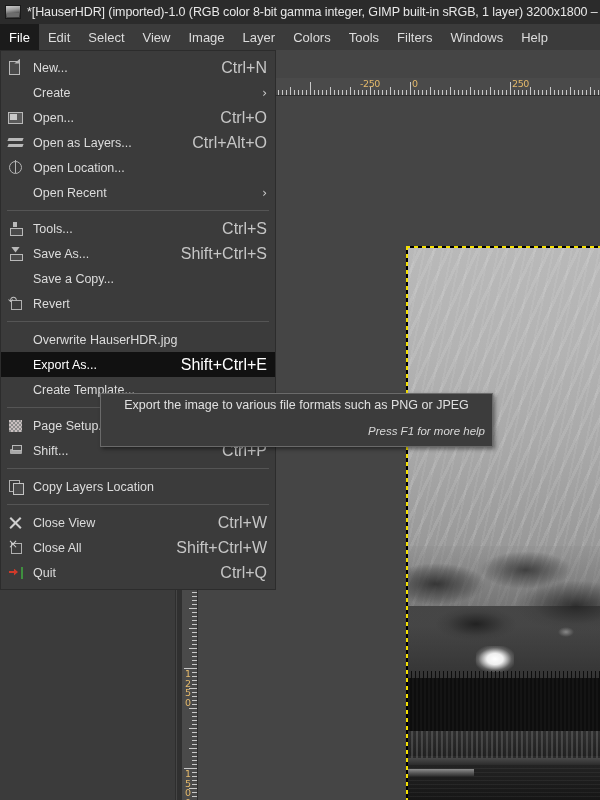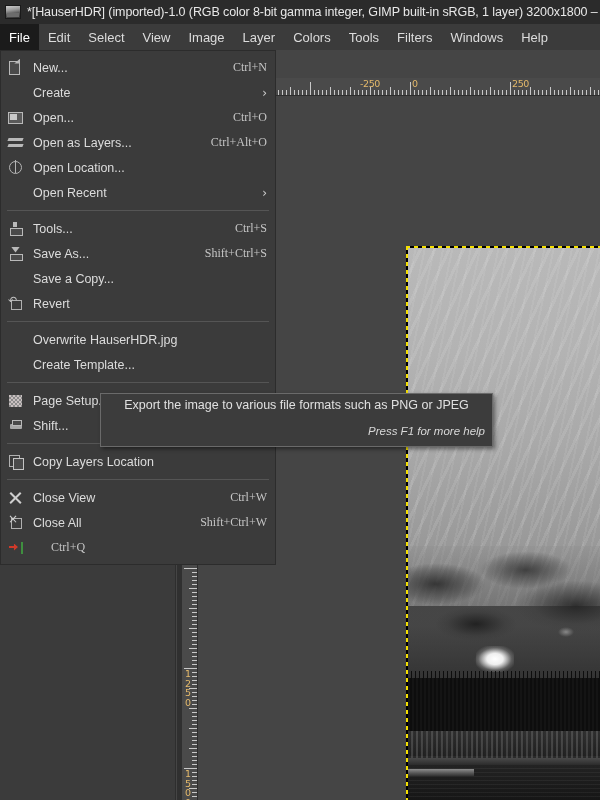--- a/index.html
+++ b/index.html
@@ -206,21 +206,21 @@
     display: flex; align-items: center;
     padding: 0 8px 0 6px;
     white-space: nowrap; cursor: default;
   }
   .mi.highlight { background: #111111; color: #ffffff; }
   .mi-icon {
     width: 18px; height: 16px; flex: 0 0 18px; margin-right: 8px;
     position: relative;
   }
   .mi-label { flex: 1 1 auto; }
-  .mi-accel { color: #c6c6c6; font-size: 12px; padding-left: 18px; font-family: Liberation Serif, serif; }
+  .mi-accel { color: #c6c6c6; font-size: 16px; padding-left: 18px; }
   .mi.highlight .mi-accel { color: #ffffff; }
   .mi-arrow {
     font-size: 12px; color: #cfcfcf; padding-left: 10px;
     font-family: "DejaVu Sans", sans-serif;
   }
   .msep {
     height: 1px; margin: 5px 6px; background: #555555;
   }
   .ic-new {
     left: 2px; top: 1px; width: 11px; height: 14px;
@@ -650,20 +650,25 @@
         <span class="mi-icon">
           <span class="ic-revert"></span>
         </span>
         <span class="mi-label">Revert</span>
       </div>
       <div class="msep"></div>
       <div class="mi">
         <span class="mi-icon"></span>
         <span class="mi-label">Overwrite HauserHDR.jpg</span>
       </div>
+      <div class="mi highlight">
+        <span class="mi-icon"></span>
+        <span class="mi-label">Export As...</span>
+        <span class="mi-accel">Shift+Ctrl+E</span>
+      </div>
       <div class="mi">
         <span class="mi-icon"></span>
         <span class="mi-label">Create Template...</span>
       </div>
       <div class="msep"></div>
       <div class="mi">
         <span class="mi-icon">
           <span class="ic-pagesetup"></span>
         </span>
         <span class="mi-label">Page Setup...</span>
@@ -694,20 +699,21 @@
         <span class="mi-icon">
           <span class="ic-closeall"></span>
         </span>
         <span class="mi-label">Close All</span>
         <span class="mi-accel">Shift+Ctrl+W</span>
       </div>
       <div class="mi">
         <span class="mi-icon">
           <span class="ic-quit"></span>
         </span>
+        <span class="mi-label">Quit</span>
         <span class="mi-accel">Ctrl+Q</span>
       </div>
     </div>
 
   <div class="tooltip">
     <div class="tt-line1">Export the image to various file formats such as PNG or JPEG</div>
     <div class="tt-line2">Press F1 for more help</div>
   </div>
 
 </div>

